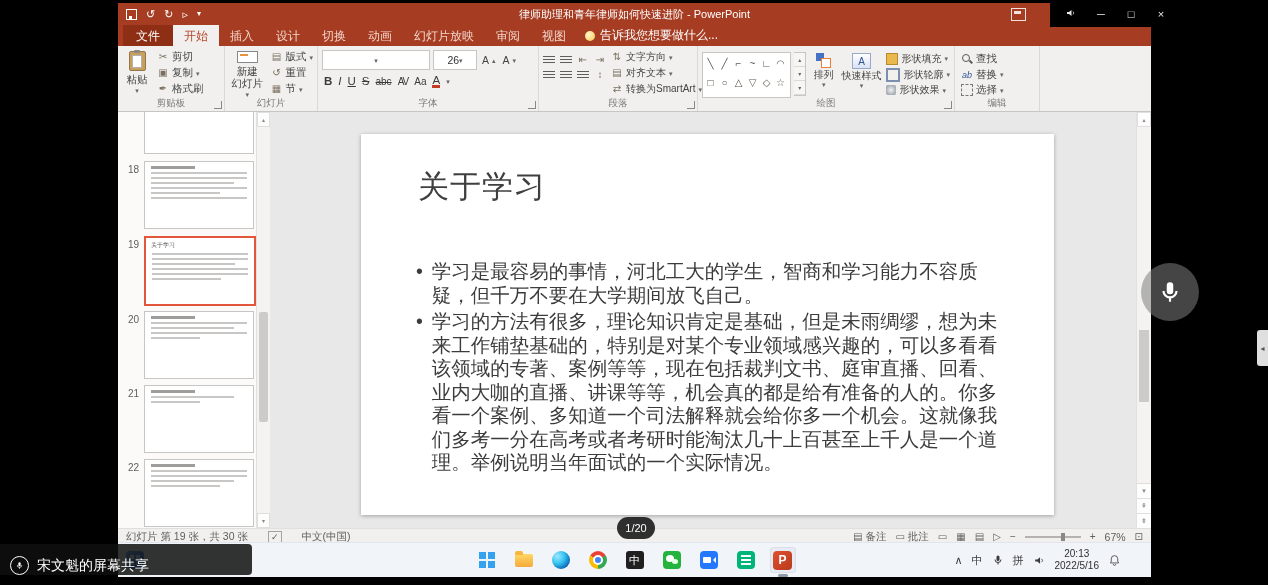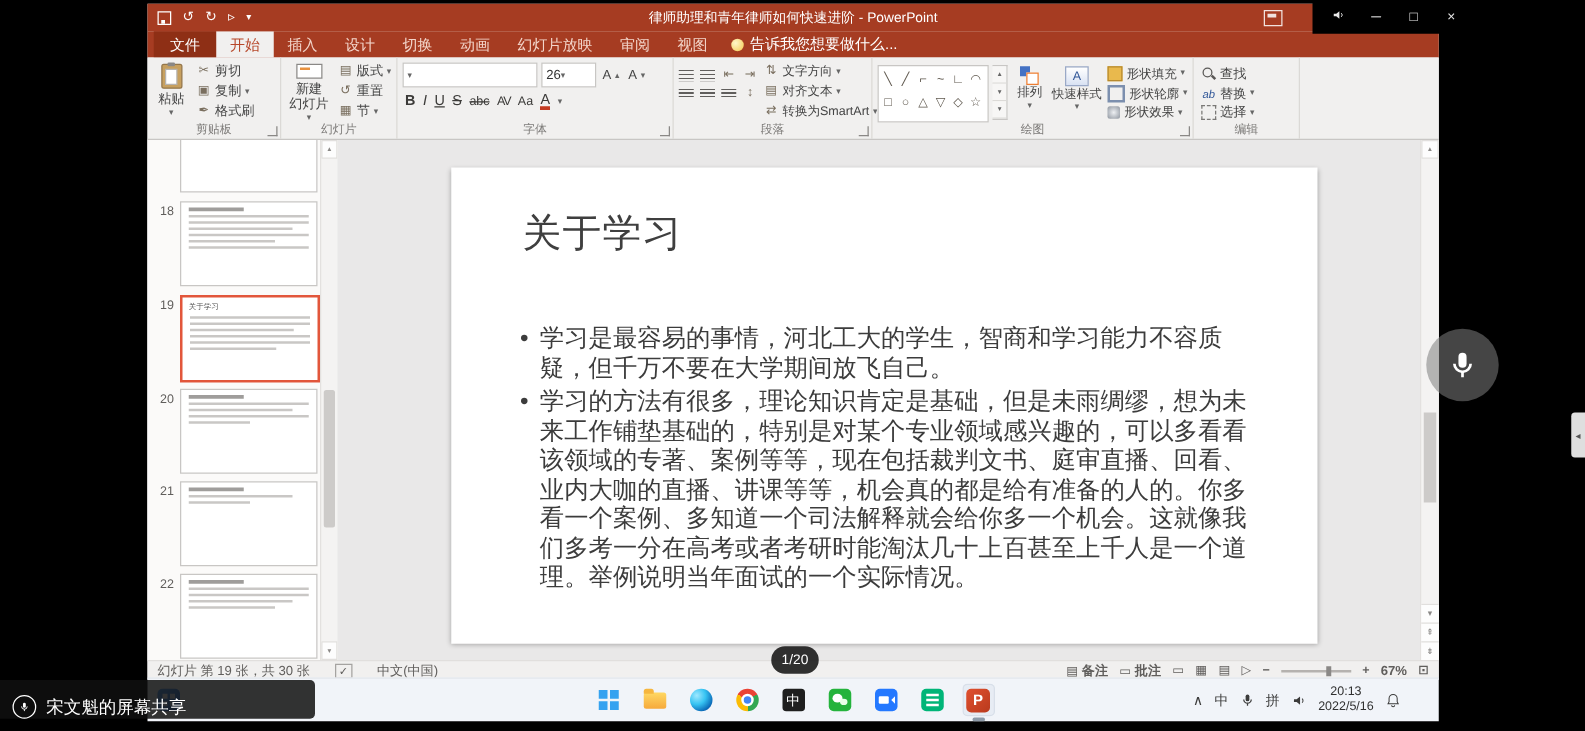--- a/index.html
+++ b/index.html
@@ -34,21 +34,21 @@
   .stack{display:flex;flex-direction:column;}
   .r{height:16px;display:flex;align-items:center;gap:3px;font-size:10.5px;padding:0 2px;white-space:nowrap;}
   .gi{font-size:10px;color:#7a6f5f;line-height:1;display:inline-flex;align-items:center;justify-content:center;width:12px;}
   .ic-paste{width:15px;height:18px;background:#c7a05f;border:1px solid #94764a;border-radius:2px;position:relative;}
   .ic-paste::before{content:"";position:absolute;left:3px;top:4px;width:8px;height:11px;background:#fff;box-shadow:0 0 0 1px #b5b2ae;}
   .ic-paste::after{content:"";position:absolute;left:4px;top:-2px;width:6px;height:3px;background:#8a8886;border-radius:1px;}
   .ic-newslide{width:19px;height:14px;background:#fff;border:1px solid #8a8886;position:relative;}
   .ic-newslide::after{content:"";position:absolute;left:2px;top:2px;width:8px;height:2px;background:#e8913f;}
   .fcol{display:flex;flex-direction:column;}
   .frow{display:flex;gap:3px;align-items:center;height:22px;}
-  .fbox{height:18px;background:#fff;border:1px solid #c8c6c4;display:flex;align-items:center;justify-content:flex-start;padding:0 3px;font-size:10.5px;color:#333;}
+  .fbox{height:18px;background:#fff;border:1px solid #c8c6c4;display:flex;align-items:center;justify-content:center;padding:0 3px;font-size:10.5px;color:#333;}
   .fletters{display:flex;gap:6px;align-items:center;height:20px;font-size:11.5px;color:#3c3b39;padding-left:2px;}
   .fb{font-weight:bold}.fi{font-style:italic}.fu{text-decoration:underline}.fs{text-decoration:line-through}
   .fabc{text-decoration:line-through;font-size:10px}.fav{font-size:10px;letter-spacing:-1px}.faa{font-size:10px}
   .fA{border-bottom:3px solid #c33b22;line-height:10px;font-size:11.5px;}
   .stripes{width:12px;height:9px;background:repeating-linear-gradient(180deg,#605e5c 0 1px,transparent 1px 3px);}
   .pleft{display:flex;flex-direction:column;gap:5px;padding-top:6px;}
   .prow{display:flex;gap:5px;align-items:center;}
   .pright{display:flex;flex-direction:column;}
   .pright .r{height:16px;font-size:10px;}
   .gal{width:96px;height:42px;background:#fff;border:1px solid #c8c6c4;margin-top:3px;display:flex;flex-wrap:wrap;align-content:flex-start;padding:1px 2px;column-gap:3px;}
@@ -90,21 +90,21 @@
   .s-title{position:absolute;left:57px;top:32px;font-size:31px;color:#3f3f3f;letter-spacing:1px;}
   .s-body{position:absolute;left:55px;top:126px;width:596px;font-size:19.5px;line-height:23.5px;color:#3c3c3c;}
   .bul{display:flex;gap:9px;margin-bottom:3px;}
   .bdot{flex:0 0 auto;}
   .mscroll{position:absolute;right:0;top:0;bottom:0;width:14px;background:#f4f3f2;border-left:1px solid #e3e1df;}
   .mth{position:absolute;left:2px;right:2px;top:218px;height:72px;background:#cdcbc9;}
   .mbot{position:absolute;left:0;right:0;bottom:0;display:flex;flex-direction:column;}
   .marr{height:14px;background:#fdfdfd;border-top:1px solid #e1dfdd;display:flex;align-items:center;justify-content:center;font-size:7px;color:#8a8886;}
 
   .status{height:15px;background:#f1f0ef;border-top:1px solid #e1dfdd;display:flex;align-items:center;font-size:10.5px;color:#605e5c;padding:0 8px;gap:20px;}
-  .st-right{margin-left:auto;display:flex;align-items:center;gap:9px;font-weight:bold;}
+  .st-right{margin-left:auto;display:flex;align-items:center;gap:9px;}
   .vic{font-size:10px;color:#605e5c;line-height:1;}
   .proof{font-size:9px;border:1px solid #a5a3a1;padding:0 2px;line-height:10px;}
   .ztrack{width:56px;height:2px;background:#b5b2af;position:relative;}
   .zknob{position:absolute;left:36px;top:-3px;width:4px;height:8px;background:#8a8886;}
 
   
   .taskbar{position:absolute;left:118px;top:542px;width:1033px;height:34px;background:#f1f4f9;border-top:1px solid #e2e6ec;}
   .widgets{position:absolute;left:8px;top:8px;width:18px;height:18px;border-radius:4px;background:linear-gradient(135deg,#5ba7f7,#2b6fd4);}
   .widgets::after{content:"";position:absolute;left:4px;top:4px;width:4px;height:4px;background:#fff;box-shadow:6px 0 rgba(255,255,255,.8),0 6px rgba(255,255,255,.8),6px 6px rgba(255,255,255,.55);}
   .tb-center{position:absolute;left:50%;top:4px;transform:translateX(-50%);display:flex;gap:11px;}

